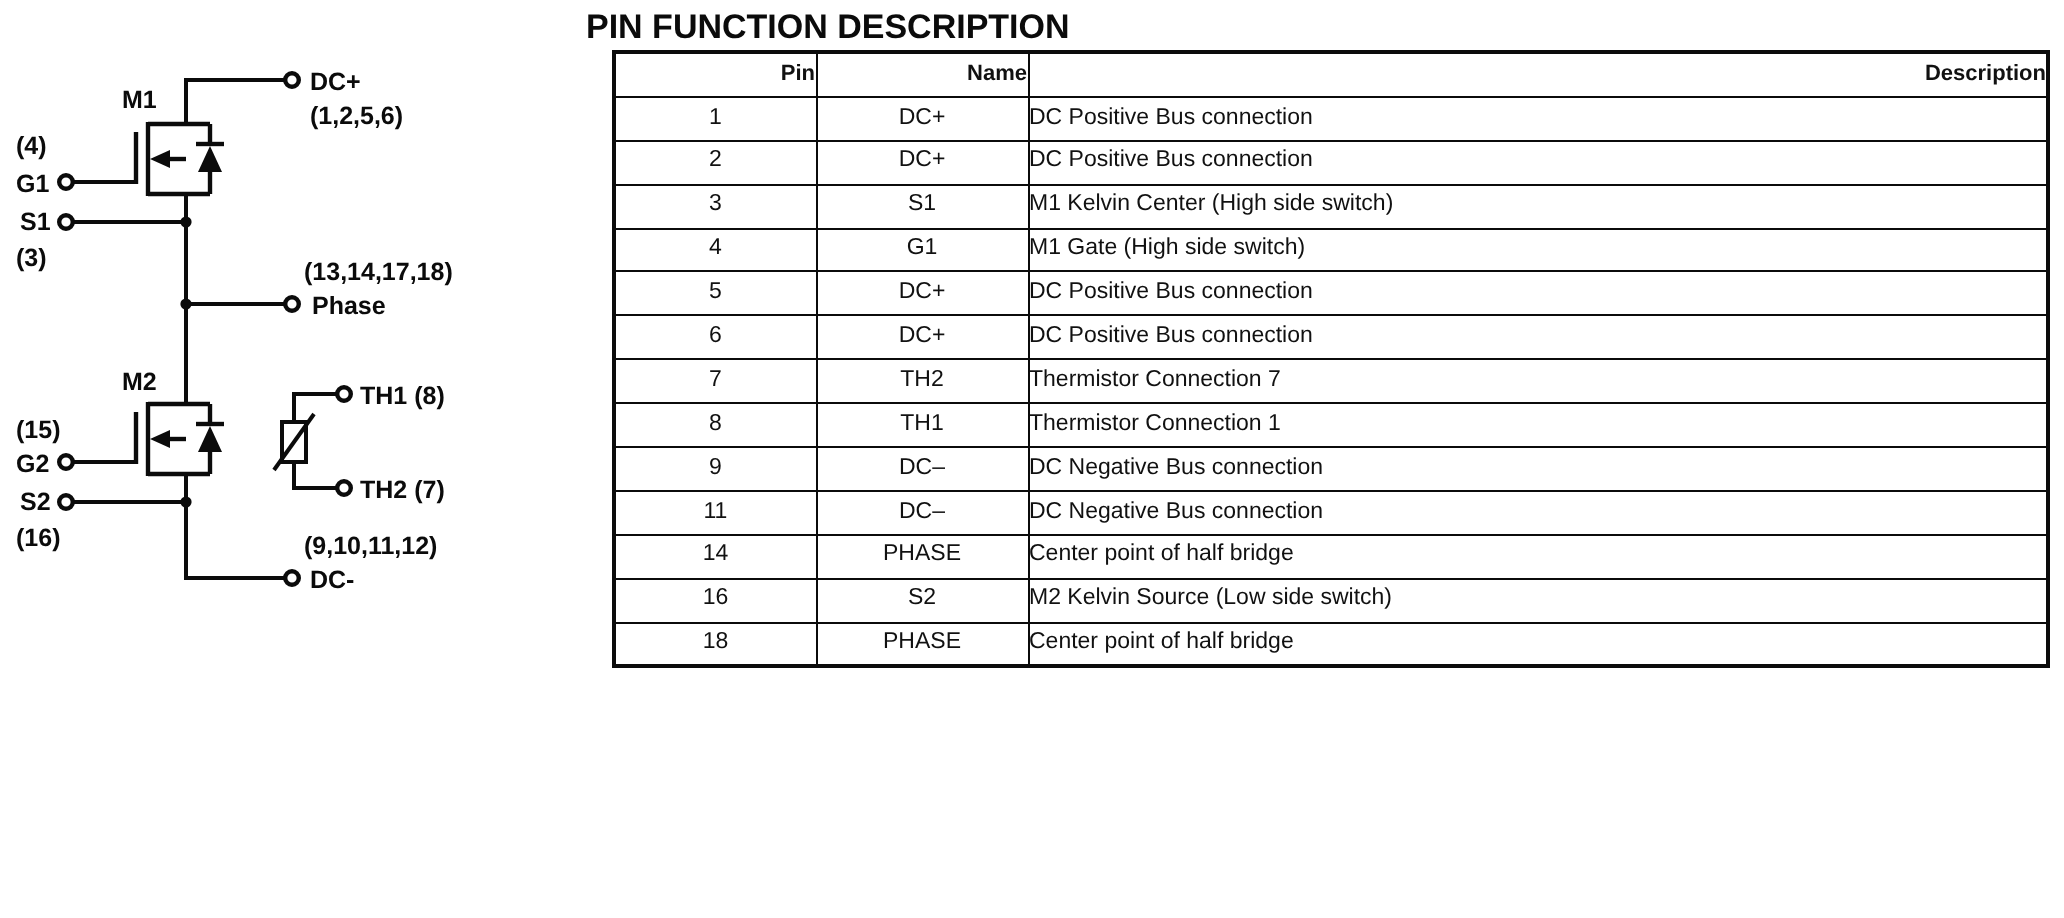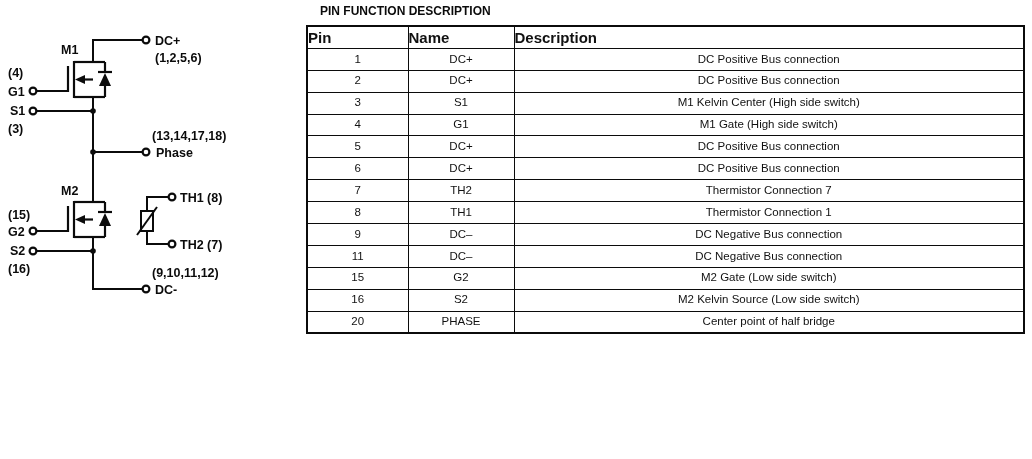--- a/index.html
+++ b/index.html
@@ -22,23 +22,23 @@
     top: 0;
   }
   .schematic text {
     font-family: "Liberation Sans", sans-serif;
     font-weight: bold;
     font-size: 12.5px;
     fill: #0b0b0b;
   }
   .table-title {
     position: absolute;
-    left: 320px;
+    left: 293px;
     top: 4px;
-    font-size: 12px;
+    font-size: 17px;
     font-weight: bold;
     color: #0b0b0b;
   }
   table.pin-table {
     position: absolute;
     left: 306px;
     top: 25px;
     width: 719px;
     border-collapse: collapse;
     table-layout: fixed;
@@ -51,26 +51,26 @@
     border: 1.5px solid #0b0b0b;
     height: 20.9px;
     padding: 0;
     vertical-align: middle;
     line-height: 1;
     overflow: hidden;
     white-space: nowrap;
   }
   table.pin-table th {
     font-weight: bold;
-    text-align: left;
-    font-size: 15px;
+    text-align: right;
+    font-size: 11px;
   }
   td.cell-pin  { text-align: center; }
   td.cell-name { text-align: center; }
-  td.cell-desc { text-align: center; padding-left: 8px; }
+  td.cell-desc { text-align: left; padding-left: 8px; }
 </style>
 </head>
 <body>
 
 <div class="page">
 
   <svg class="schematic" width="300" height="459" viewBox="0 0 300 459">
     <defs>
 
       <g id="nmos" stroke="#0b0b0b" stroke-width="2.2" fill="none">
@@ -206,30 +206,30 @@
           <td class="cell-pin">9</td>
           <td class="cell-name">DC–</td>
           <td class="cell-desc">DC Negative Bus connection</td>
         </tr>
         <tr>
           <td class="cell-pin">11</td>
           <td class="cell-name">DC–</td>
           <td class="cell-desc">DC Negative Bus connection</td>
         </tr>
         <tr>
-          <td class="cell-pin">15</td>
-          <td class="cell-name">G2</td>
-          <td class="cell-desc">M2 Gate (Low side switch)</td>
+          <td class="cell-pin">14</td>
+          <td class="cell-name">PHASE</td>
+          <td class="cell-desc">Center point of half bridge</td>
         </tr>
         <tr>
           <td class="cell-pin">16</td>
           <td class="cell-name">S2</td>
           <td class="cell-desc">M2 Kelvin Source (Low side switch)</td>
         </tr>
         <tr>
-          <td class="cell-pin">20</td>
+          <td class="cell-pin">18</td>
           <td class="cell-name">PHASE</td>
           <td class="cell-desc">Center point of half bridge</td>
         </tr>
       </tbody>
   </table>
 
 </div>
 
 </body></html>

